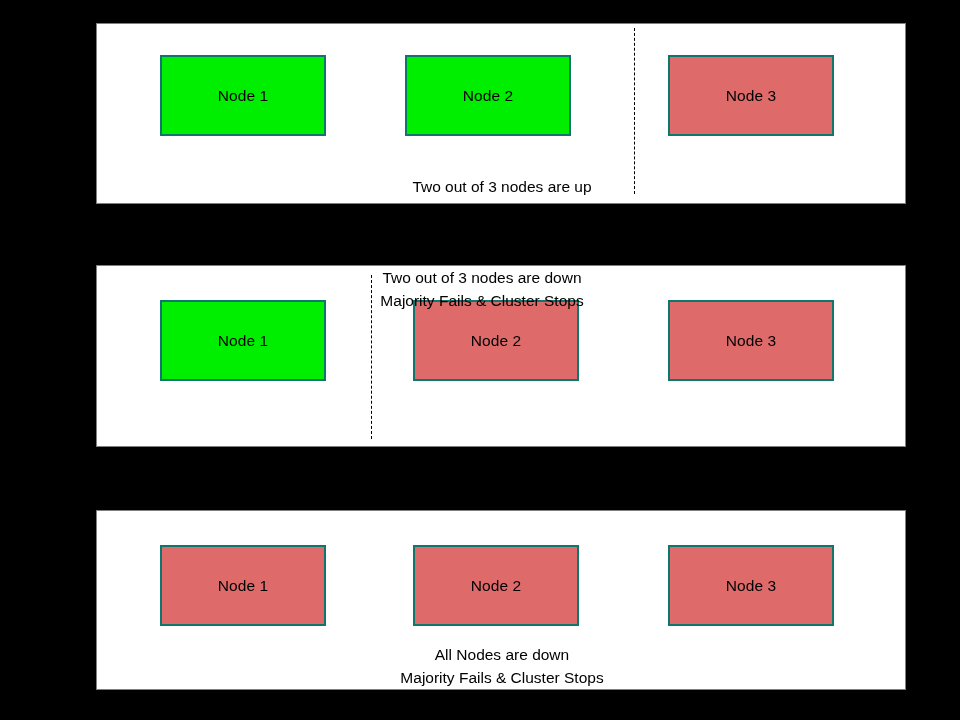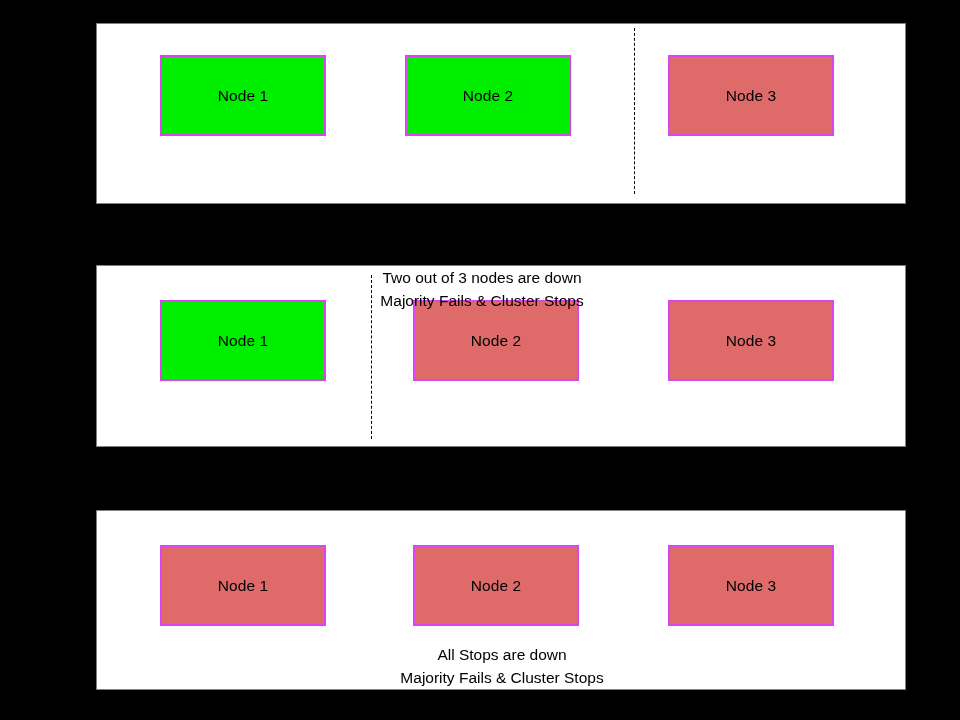--- a/index.html
+++ b/index.html
@@ -30,21 +30,21 @@
   }
   
   .panel-1 { left: 96px;  top: 23px;  width: 810px; height: 181px; }
   .panel-2 { left: 96px;  top: 265px; width: 810px; height: 182px; }
   .panel-3 { left: 96px;  top: 510px; width: 810px; height: 180px; }
 
   .node-box {
     position: absolute;
     width: 166px;
     height: 81px;
-    border: 2px solid #d946ef;
+    border: 2px solid #0f766e;
     box-sizing: border-box;
     display: flex;
     align-items: center;
     justify-content: center;
     color: #000000;
     font-size: 15.5px;
     font-family: "Liberation Sans", sans-serif;
     line-height: 1;
     letter-spacing: 0.1px;
   }
@@ -83,20 +83,21 @@
       <span>Node 2</span>
     </div>
 
     <div class="node-box node-red" style="left: 571px; top: 31px; background: rgb(223, 106, 106);">
       <span>Node 3</span>
     </div>
 
     <div class="divider" style="left:537px; top:4px; height:166px;"></div>
 
     <div class="caption" style="left:205px; top:151px; width:400px;">
+      <span class="cap-line">Two out of 3 nodes are up</span>
     </div>
   </div>
 
   <div class="panel panel-2">
 
     <div class="node-box node-green" style="left: 63px; top: 34px; background: rgb(0, 238, 0);">
       <span>Node 1</span>
     </div>
 
     <div class="node-box node-red" style="left: 316px; top: 34px; background: rgb(223, 106, 106);">
@@ -123,18 +124,18 @@
 
     <div class="node-box node-red" style="left: 316px; top: 34px; background: rgb(223, 106, 106);">
       <span>Node 2</span>
     </div>
 
     <div class="node-box node-red" style="left: 571px; top: 34px; background: rgb(223, 106, 106);">
       <span>Node 3</span>
     </div>
 
     <div class="caption" style="left:205px; top:132px; width:400px;">
-      <span class="cap-line">All Stops are down</span>
+      <span class="cap-line">All Nodes are down</span>
       <span class="cap-line">Majority Fails &amp; Cluster Stops</span>
     </div>
   </div>
 
 </div>
 
 </body></html>

